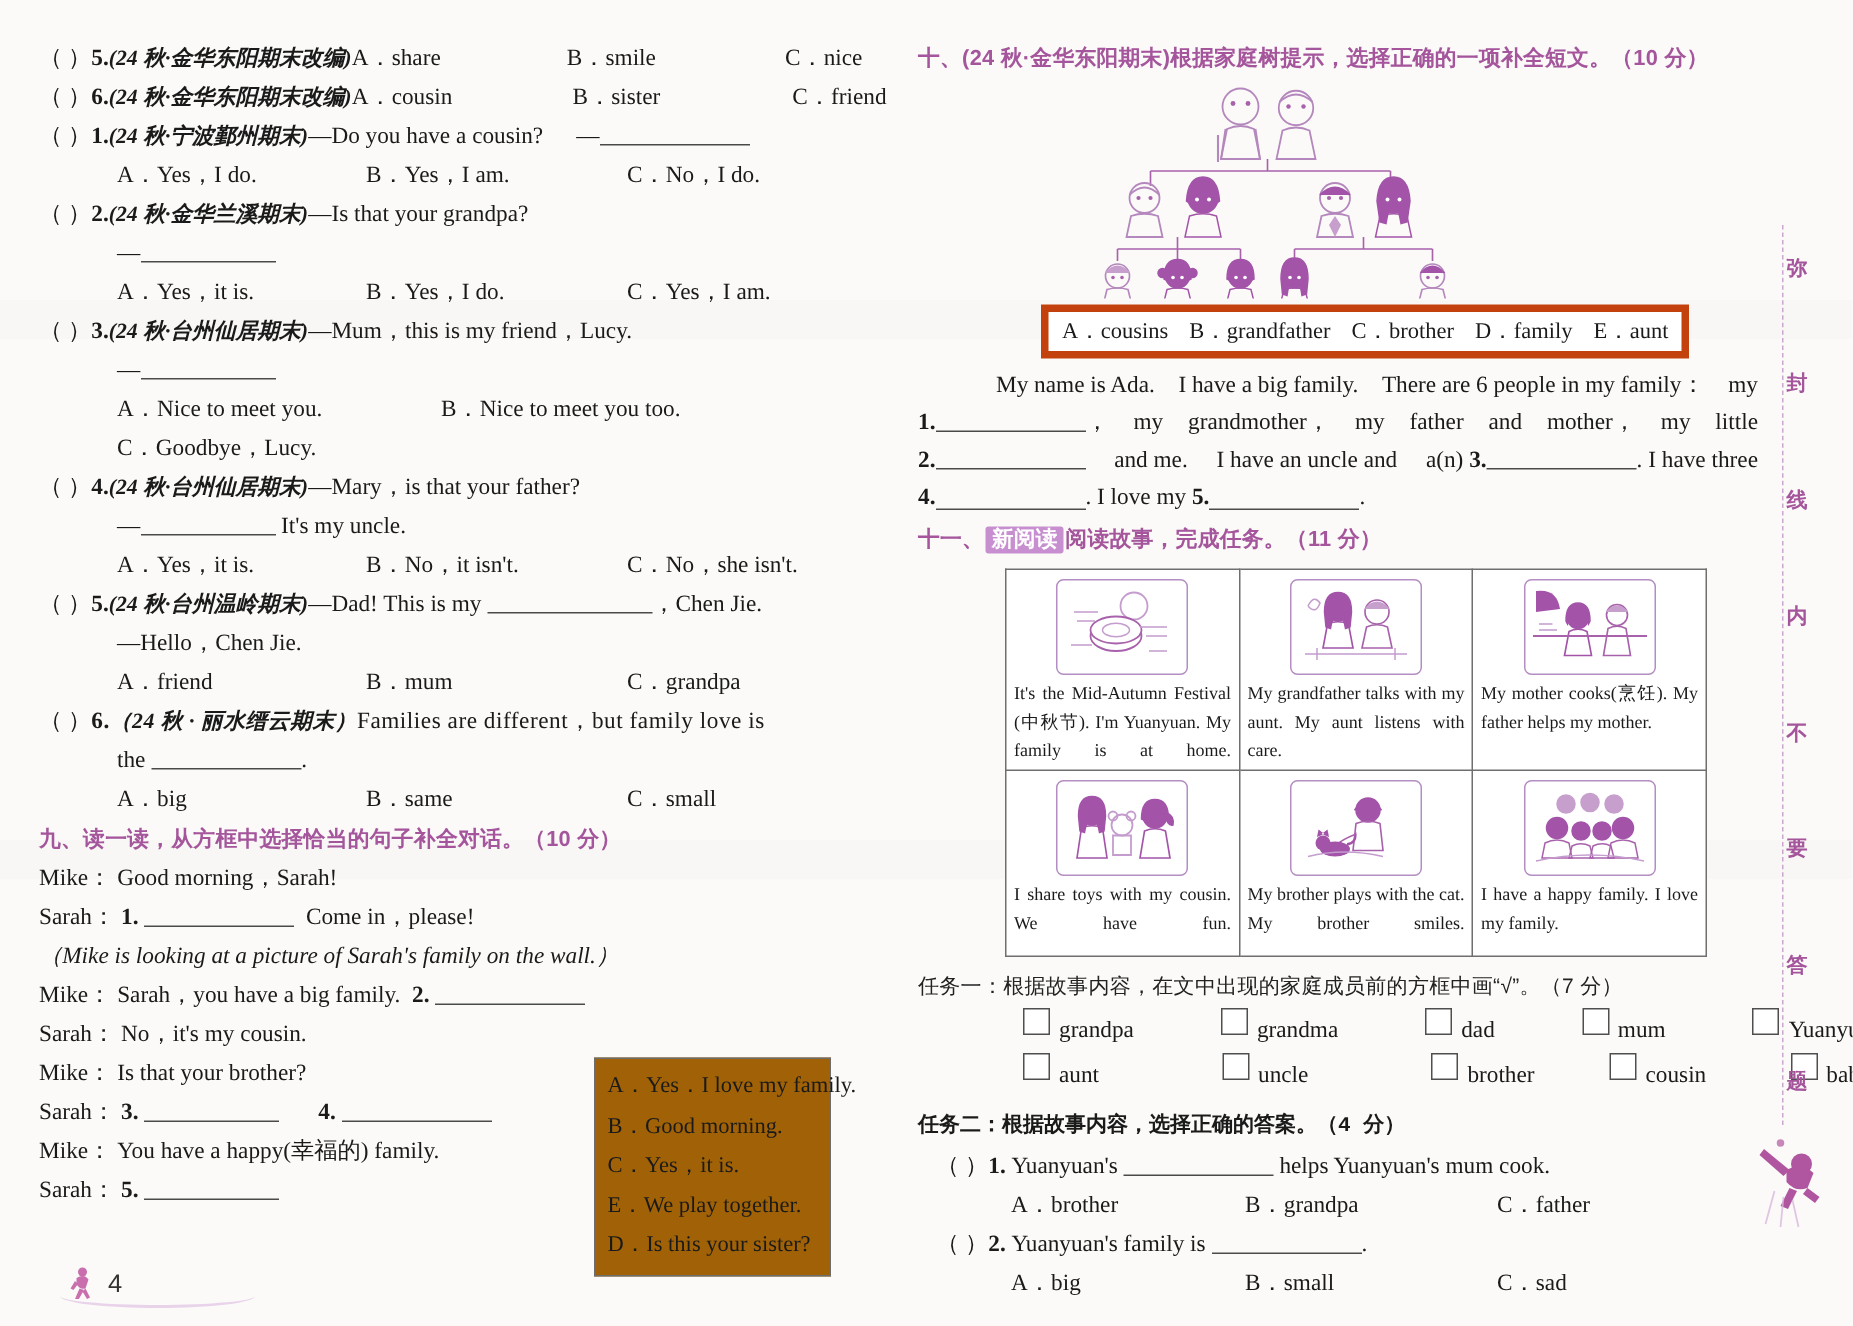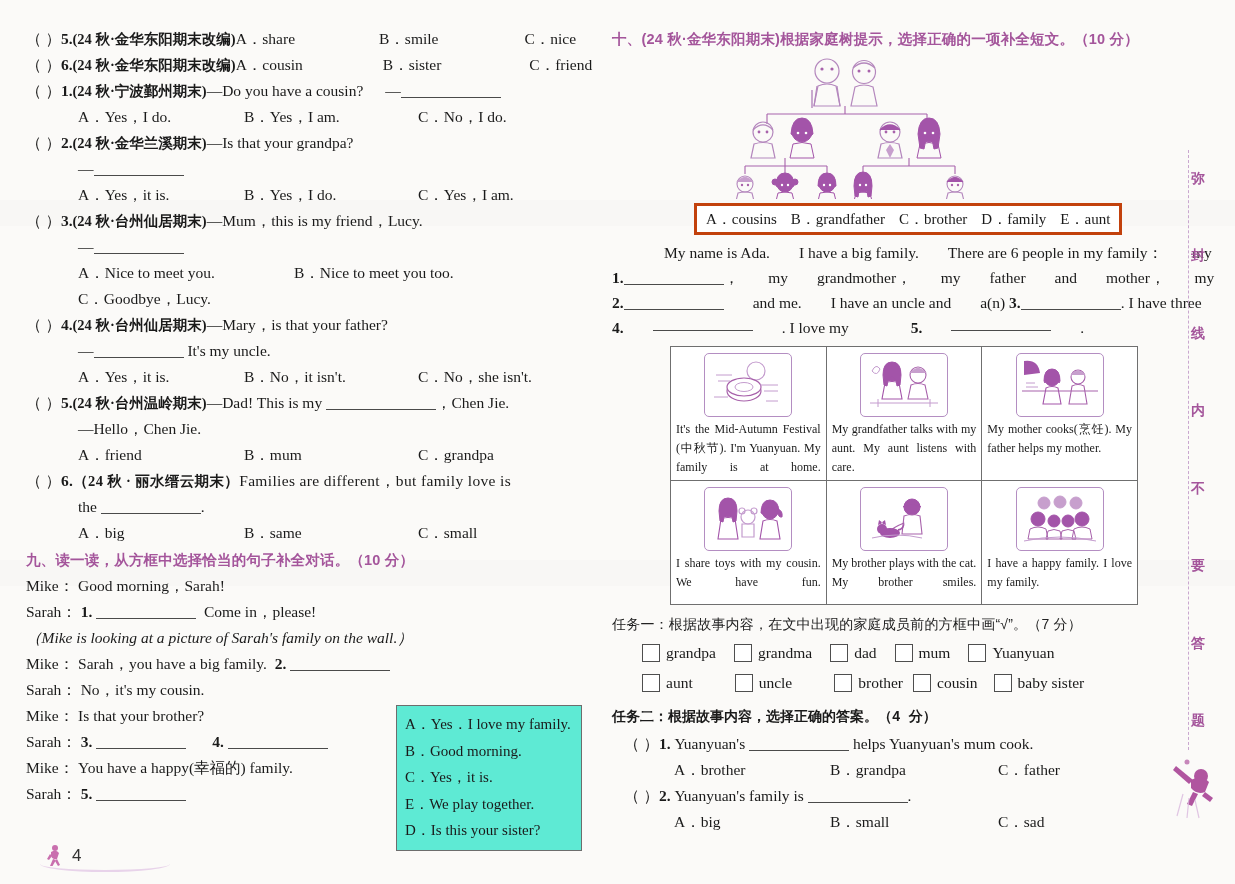--- a/index.html
+++ b/index.html
@@ -20,55 +20,55 @@
   .col-right{position:absolute;left:612px;top:26px;width:560px;}
 
   
   .ln{font-size:15.5px;line-height:26px;white-space:nowrap;}
   .sec-head{
     color:#a4559b;
     font-family:"Liberation Sans", sans-serif;
     font-weight:bold;font-size:14.5px;line-height:26px;
     letter-spacing:.2px;
   }
-  .cn{font-family:"Liberation Serif", serif;font-weight:bold;font-size:14px;margin-top:17px;}
+  .cn{font-family:"Liberation Serif", serif;font-style:italic;font-weight:bold;font-size:14px;margin-top:17px;}
   .src{font-size:14.5px;}
   .qnum{font-weight:bold;}
   .paren{letter-spacing:0;}
 
   
   .u{display:inline-block;border-bottom:1px solid #4a4a4a;height:15px;vertical-align:-2px;}.u90{width:90px}.u100{width:100px}.u110{width:110px}
 
   
   .choices{display:flex;font-size:15.5px;line-height:26px;padding-left:52px;}
   .choices span{display:inline-block;}
   .c1{width:166px}.c2{width:174px}.c3{width:auto}
 
   .indent{padding-left:52px;}
 
   
   .optbox{
-    position:absolute;left:396px;top:705px;width:186px;
-    border:1px solid #6d6d6d;background:#5eead4;
+    position:absolute;left:396px;top:705px;width:158px;
+    border:1px solid #6d6d6d;background:#a16207;
     padding:5px 8px 6px 8px;box-sizing:border-box;
   }
   .optbox div{font-size:15px;line-height:26.5px;white-space:nowrap;}
 
   
   .wordbank{
     margin:4px 0 0 82px;display:inline-block;
-    border:3px solid #c2410c;background:#fff;
+    border:5px solid #c2410c;background:#fff;
     padding:2px 9px;font-size:15px;line-height:22px;white-space:nowrap;
   }
   .wordbank span{margin-right:14px;}
   .wordbank span:last-child{margin-right:0;}
 
   
   .cloze{font-size:15.5px;line-height:25px;text-align:justify;text-align-last:justify;}
-  .cloze .row{display:flex;justify-content:space-between;align-items:flex-start;white-space:nowrap;gap:29px;}
+  .cloze .row{display:flex;justify-content:space-between;align-items:center;white-space:nowrap;}
   .cloze .row.first{padding-left:52px;}
 
   
   .tree{position:relative;height:145px;margin-top:2px;}
   .tree svg{position:absolute;left:115px;top:0;}
 
   
   .grid{
     margin-top:6px;margin-left:58px;width:468px;
     border:1px solid #6f6f6f;border-collapse:collapse;background:#fff;
@@ -83,21 +83,21 @@
     display:flex;align-items:center;justify-content:center;
     overflow:hidden;background:#fff;
   }
   .gtext{font-size:12px;line-height:19px;text-align:justify;text-align-last:justify;}
   .gtext.last{text-align-last:left;}
   .gcell.wide .gtext{text-align-last:left;}
 
   
   .task-line{font-size:15.5px;line-height:27px;}
   .cbrow{display:flex;align-items:center;font-size:15.5px;line-height:30px;padding-left:30px;}
-  .cbitem{display:flex;align-items:center;margin-right:4px;}
+  .cbitem{display:flex;align-items:flex-start;margin-right:4px;margin-left:40px;}
   .cbox{width:16px;height:16px;border:1px solid #4e4e4e;background:#fff;display:inline-block;margin-right:6px;}
   .cblabel{white-space:nowrap;margin-right:14px;}
 
   
   .seal{
     position:absolute;right:20px;top:170px;height:560px;width:34px;
     display:flex;flex-direction:column;align-items:center;justify-content:space-between;
     color:#a4559b;font-family:"Liberation Sans",sans-serif;font-size:14px;font-weight:bold;
   }
   .seal-dash{
@@ -381,20 +381,23 @@
         <span>and me.</span>
         <span>I have an uncle and</span>
         <span><span>a(n)</span>&nbsp;<span class="qnum">3.</span><span class="u u100"></span><span>. I have three</span></span>
       </div>
       <div class="row" style="text-align-last:left;justify-content:flex-start">
         <span class="qnum">4.</span><span class="u u100"></span><span>. I love my</span>&nbsp;<span class="qnum">5.</span><span class="u u100"></span><span>.</span>
       </div>
     </div>
 
     
+    <div class="sec-head" style="margin-top:3px">
+      <span>十一、</span><span style="background:#c78fd0;color:#fff;padding:1px 4px;border-radius:2px;margin:0 1px;">新阅读</span><span>阅读故事，完成任务。（11 分）</span>
+    </div>
 
     
     <table class="grid">
       <tbody>
           <tr>
         <td class="gcell">
           <div class="gpic">
             <svg width="80" height="56" viewBox="0 0 80 56">
               <circle cx="48" cy="14" r="9" fill="none" stroke="#c49cce" stroke-width="1.2"></circle>
               <ellipse cx="36" cy="34" rx="17" ry="10" fill="none" stroke="#a862ab" stroke-width="1.2"></ellipse>

